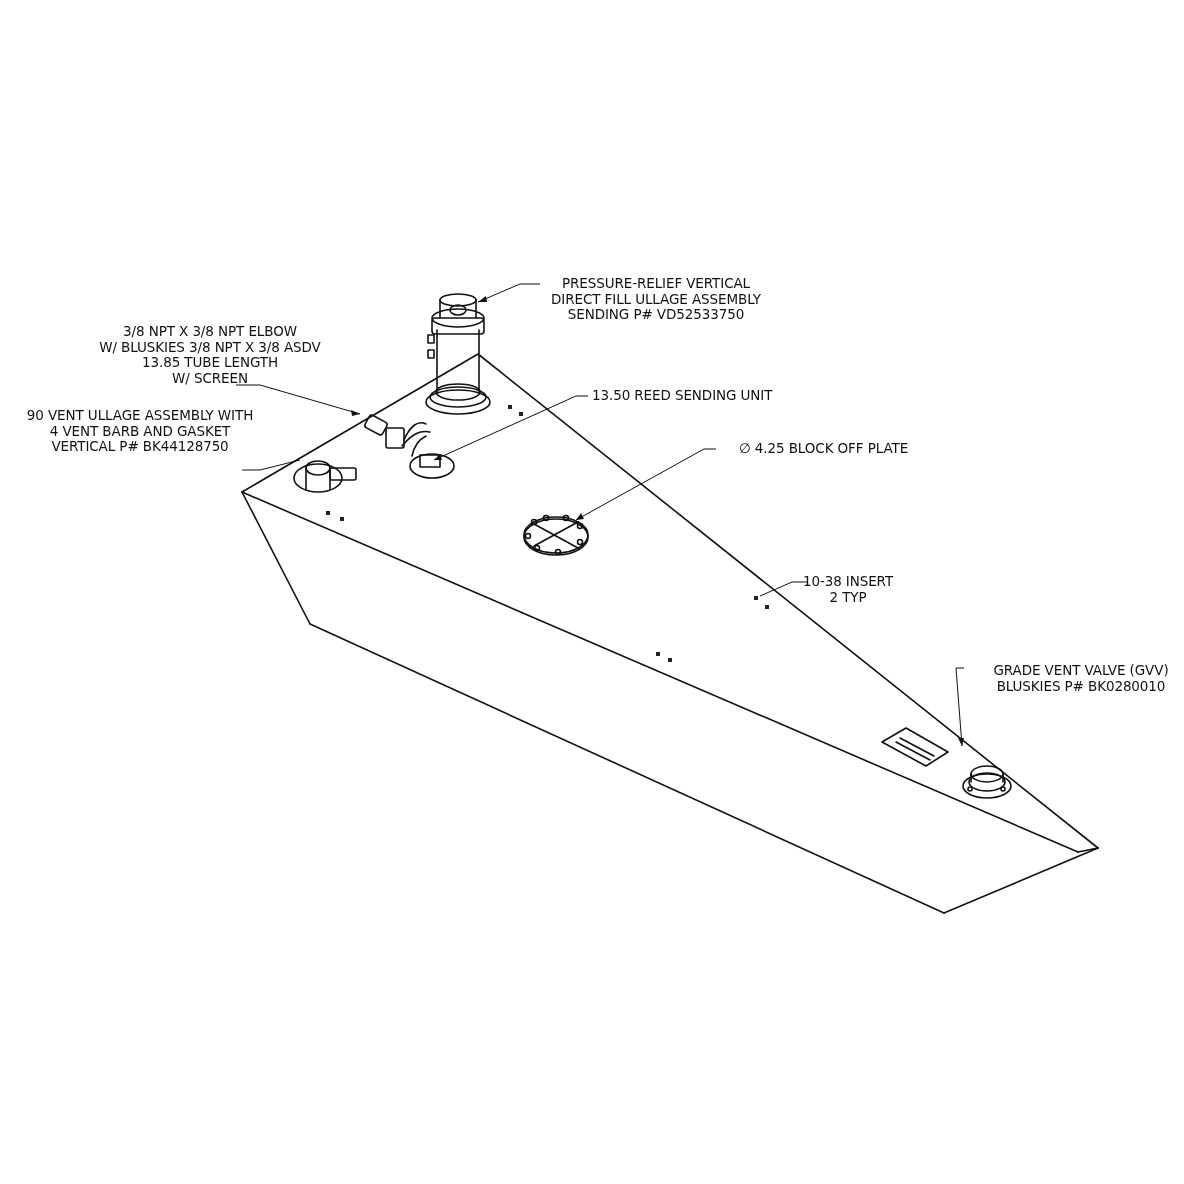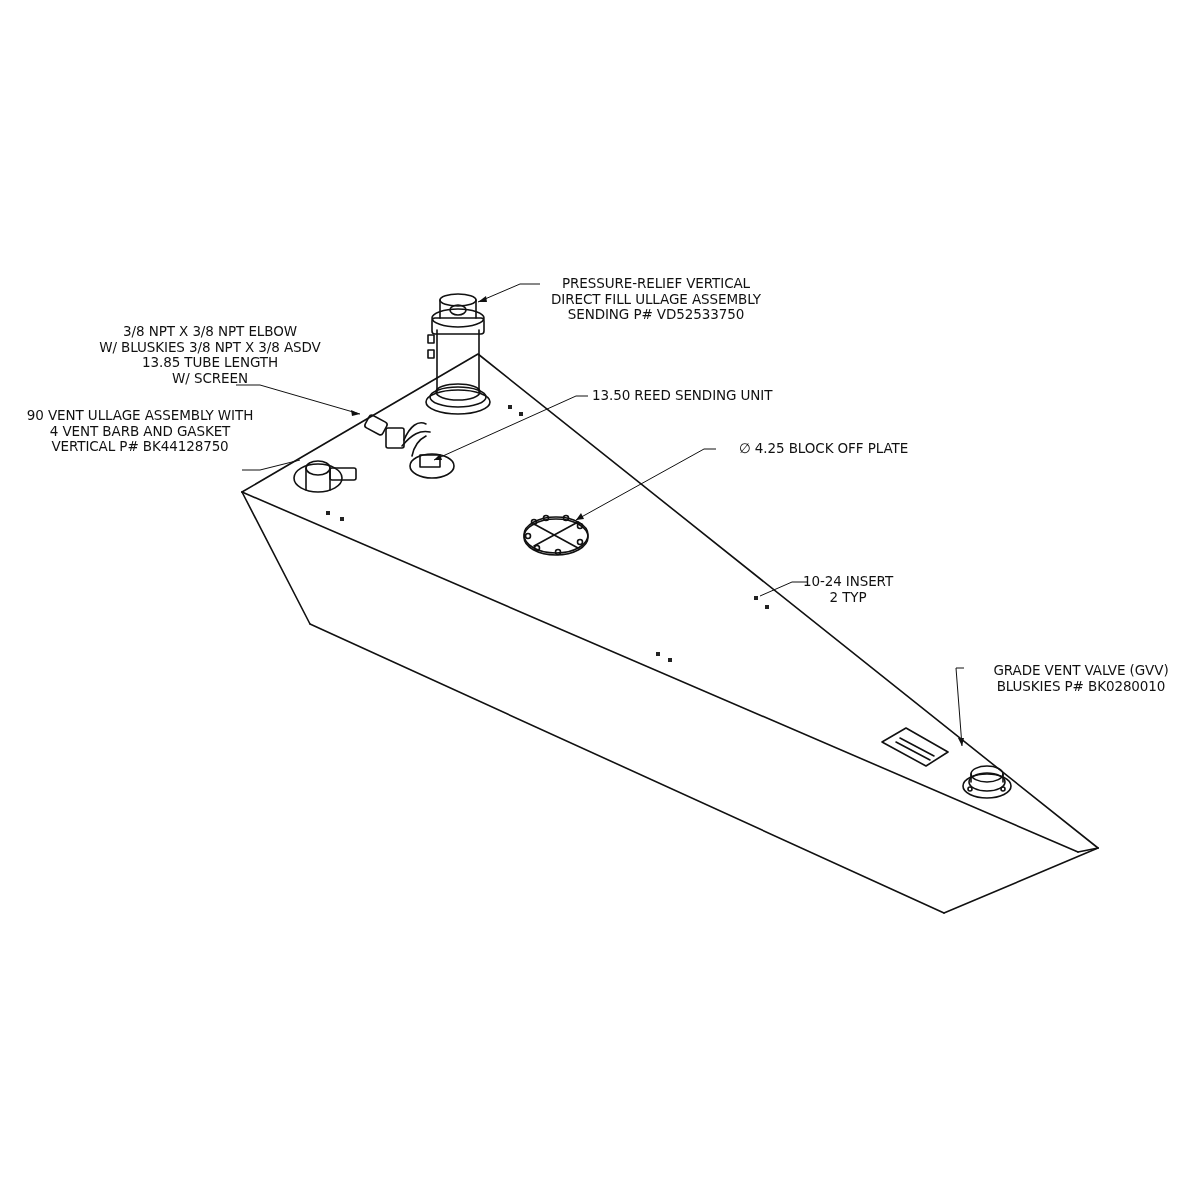--- a/index.html
+++ b/index.html
@@ -155,20 +155,20 @@
 
 <div class="lbl left" style="left:592px; top:388px;">
   <div>13.50 REED SENDING UNIT</div>
 </div>
 
 <div class="lbl left" style="left:739px; top:441px;">
   <div>∅ 4.25 BLOCK OFF PLATE</div>
 </div>
 
 <div class="lbl" style="left:800px; top:574px; width:96px;">
-  <div>10-24 INSERT</div>
+  <div>10-38 INSERT</div>
   <div>2 TYP</div>
 </div>
 
 <div class="lbl" style="left:958px; top:663px; width:214px;padding-left:16px;">
   <div>GRADE VENT VALVE (GVV)</div>
   <div>BLUSKIES P# BK0280010</div>
 </div>
 
 </body></html>

